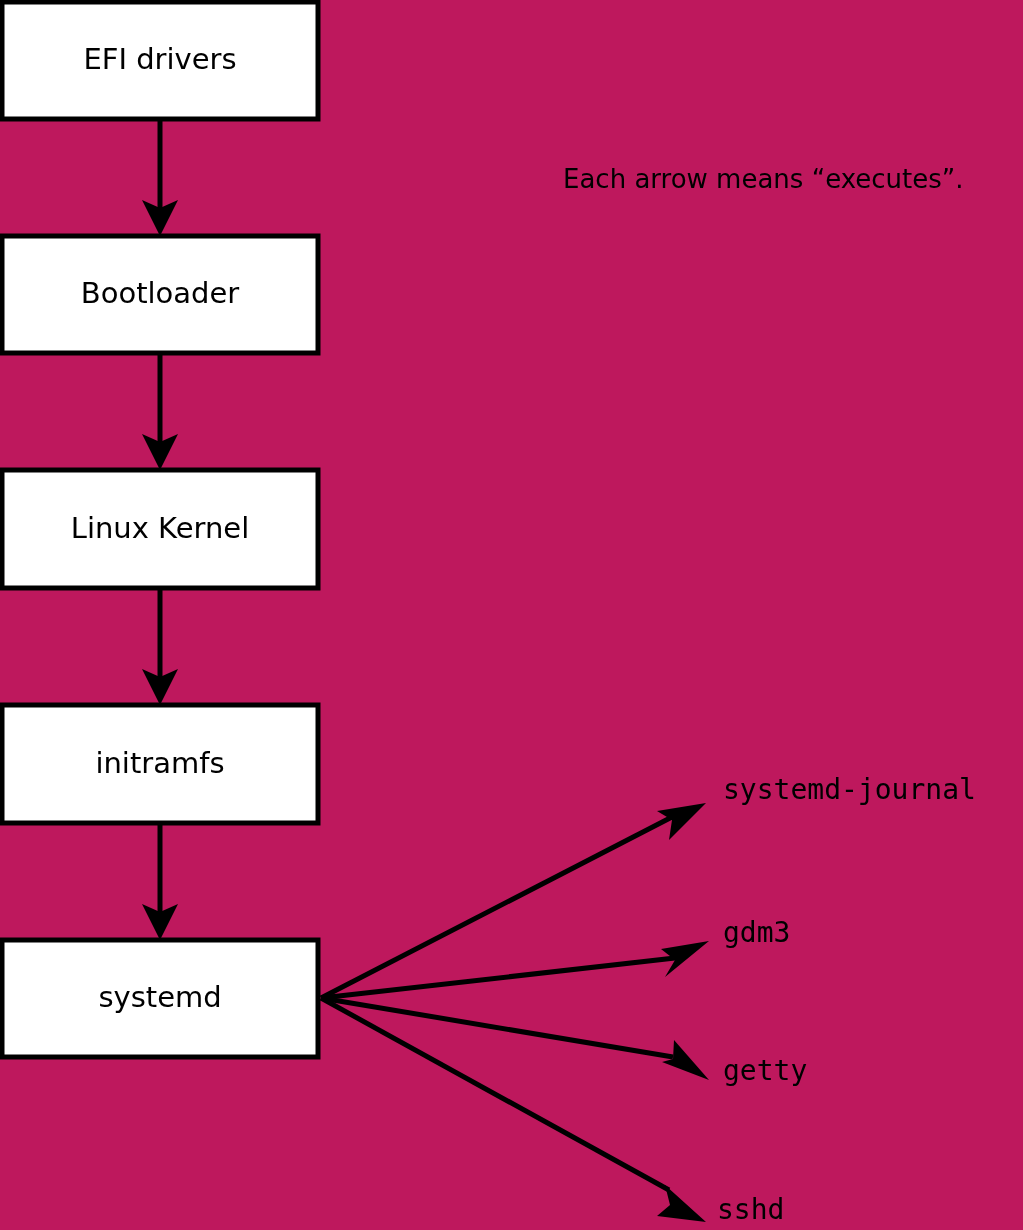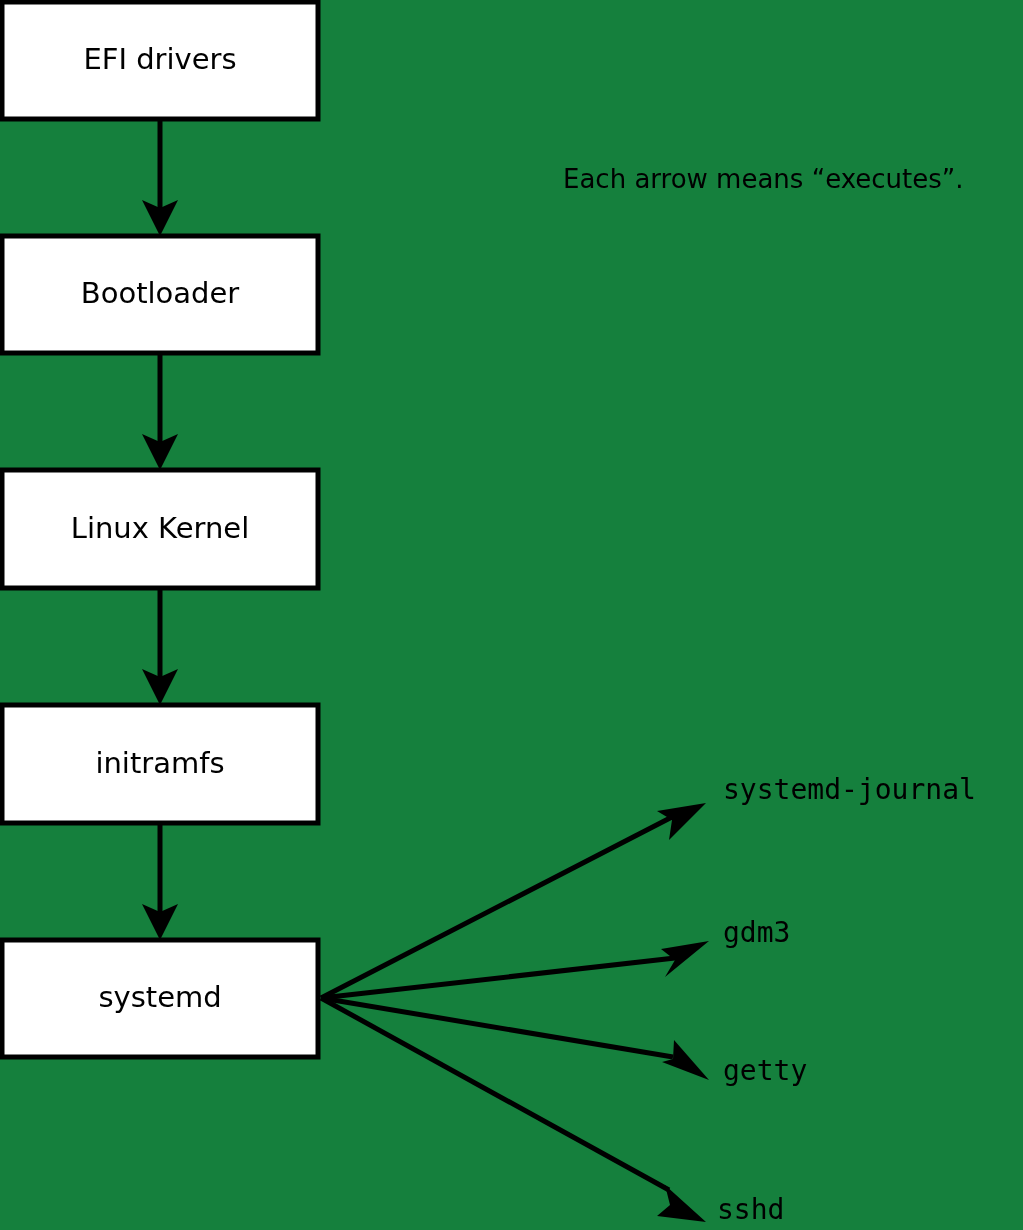--- a/index.html
+++ b/index.html
@@ -7,21 +7,21 @@
     padding: 0;
     background: #ffffff;
   }
   body {
     font-family: "DejaVu Sans", sans-serif;
   }
   #canvas {
     position: relative;
     width: 1023px;
     height: 1230px;
-    background: #15803d;
+    background: #be185d;
     overflow: hidden;
   }
   svg.layer {
     position: absolute;
     top: 0;
     left: 0;
     width: 1023px;
     height: 1230px;
   }
   .box-rect {

